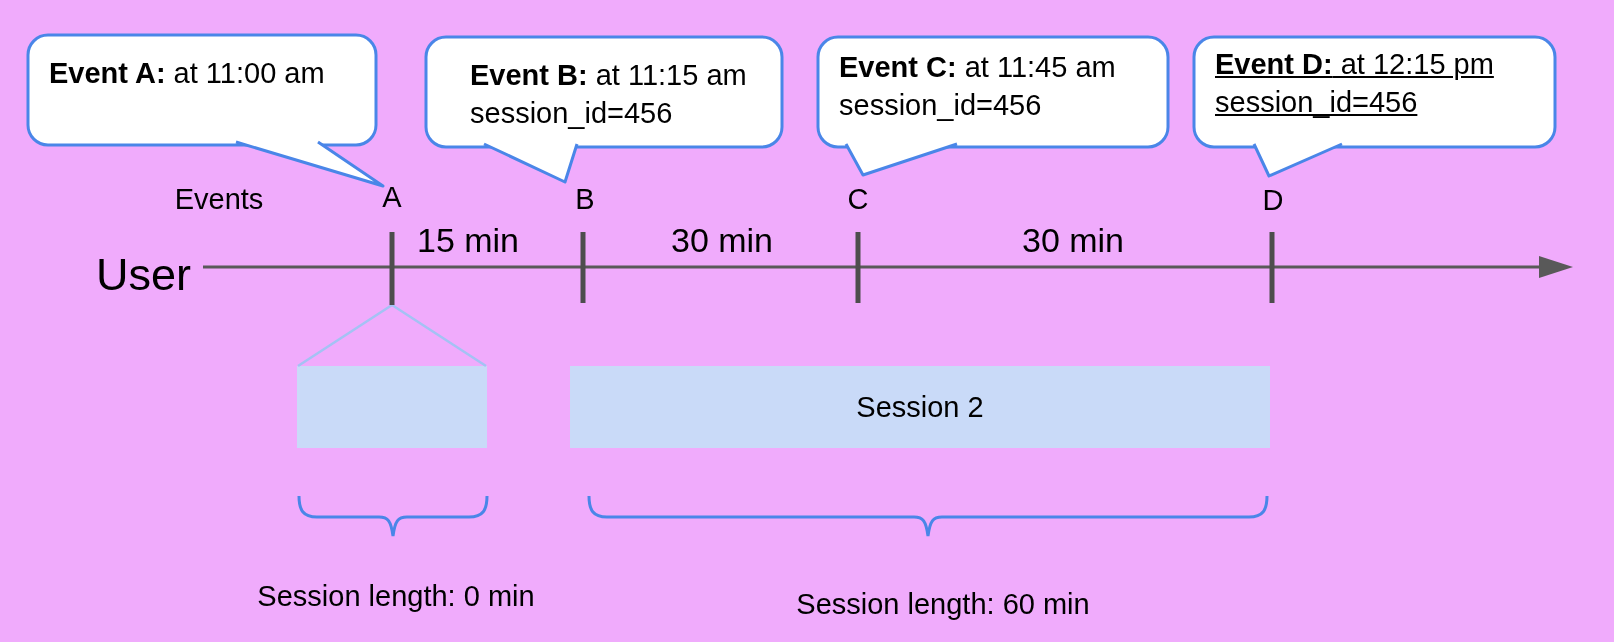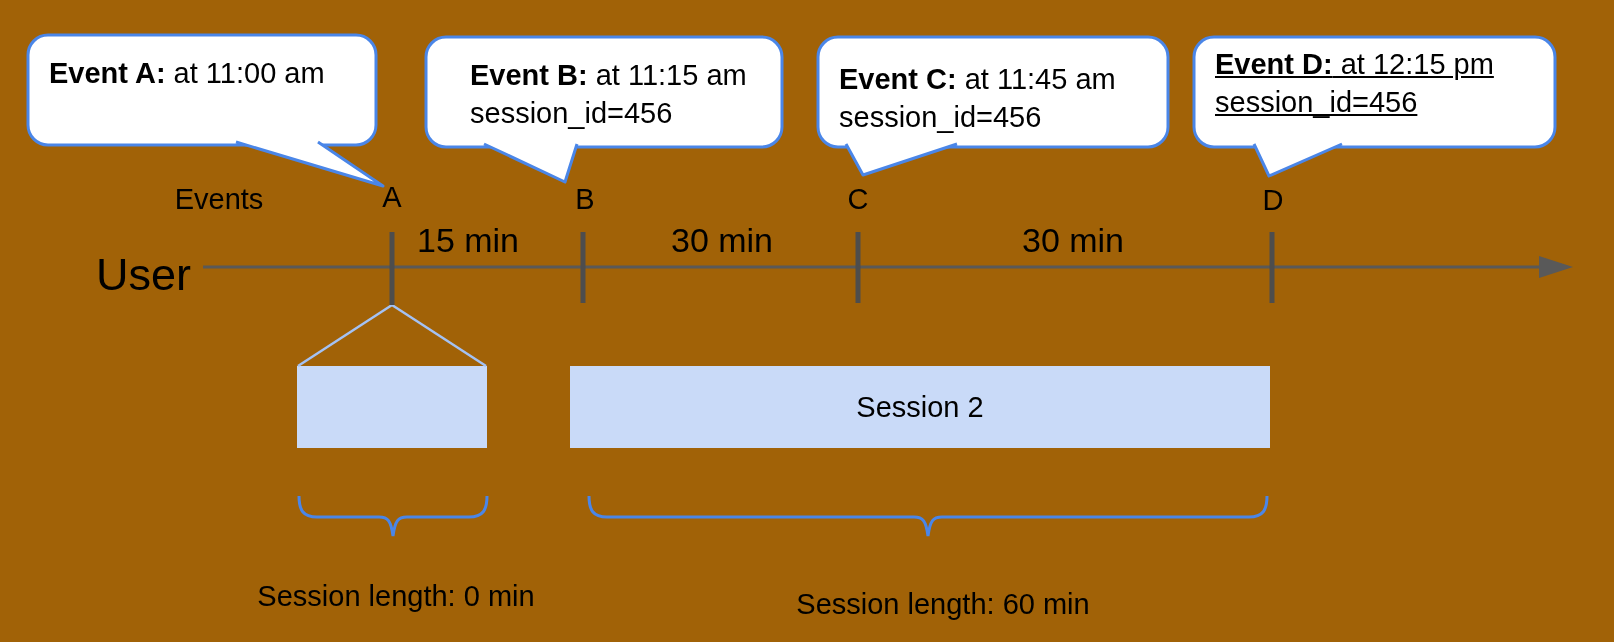--- a/index.html
+++ b/index.html
@@ -1,17 +1,17 @@
 <!DOCTYPE html>
 <html><head>
 <meta charset="utf-8">
 <style>
   html,body{margin:0;padding:0;background:#fff;}
   #canvas{
-    position:relative;width:1614px;height:642px;background:#a16207;
+    position:relative;width:1614px;height:642px;background:#f0abfc;
     font-family:"Liberation Sans","DejaVu Sans",sans-serif;color:#000;overflow:hidden;
   }
   #shapes{position:absolute;left:0;top:0;width:1614px;height:642px;}
   .lbl{position:absolute;white-space:nowrap;}
   .center{transform:translateX(-50%);}
   .f29{font-size:29px;}
   .f27{font-size:34px;}
   .f34{font-size:45px;}
   .callout-text{position:absolute;font-size:29px;line-height:38px;white-space:nowrap;}
   .callout-text b{font-weight:bold;}
@@ -51,21 +51,21 @@
     <path d="M 589 496 C 589 510 593 517 607 517 L 914 517 C 923 517 926 521 928 536 C 930 521 933 517 942 517 L 1249 517 C 1263 517 1267 510 1267 496" fill="none" stroke="#4a86e8" stroke-width="3"></path>
   </svg>
 
   <div class="callout-text" style="left:49px;top:54px;">
     <div><b>Event A:</b><span> at 11:00 am</span></div>
   </div>
   <div class="callout-text" style="left:447px;top:56px;margin-left:23px;">
     <div><b>Event B:</b><span> at 11:15 am</span></div>
     <div>session_id=456</div>
   </div>
-  <div class="callout-text" style="left:839px;top:60px;">
+  <div class="callout-text" style="left:839px;top:48px;">
     <div><b>Event C:</b><span> at 11:45 am</span></div>
     <div>session_id=456</div>
   </div>
   <div class="callout-text" style="left:1215px;top:45px;text-decoration:underline;">
     <div><b>Event D:</b><span> at 12:15 pm</span></div>
     <div>session_id=456</div>
   </div>
 
   <div class="lbl f29 center" style="left:219px;top:183px;">Events</div>
   <div class="lbl f34" style="left:96px;top:249px;">User</div>

